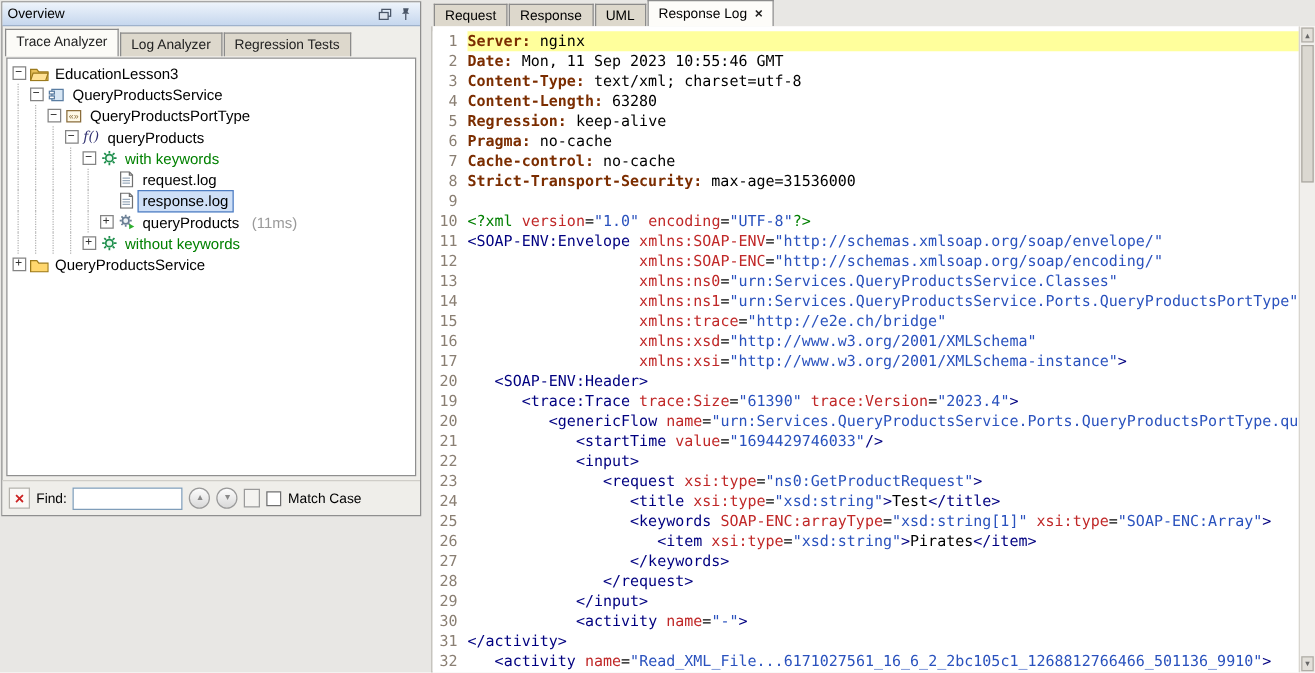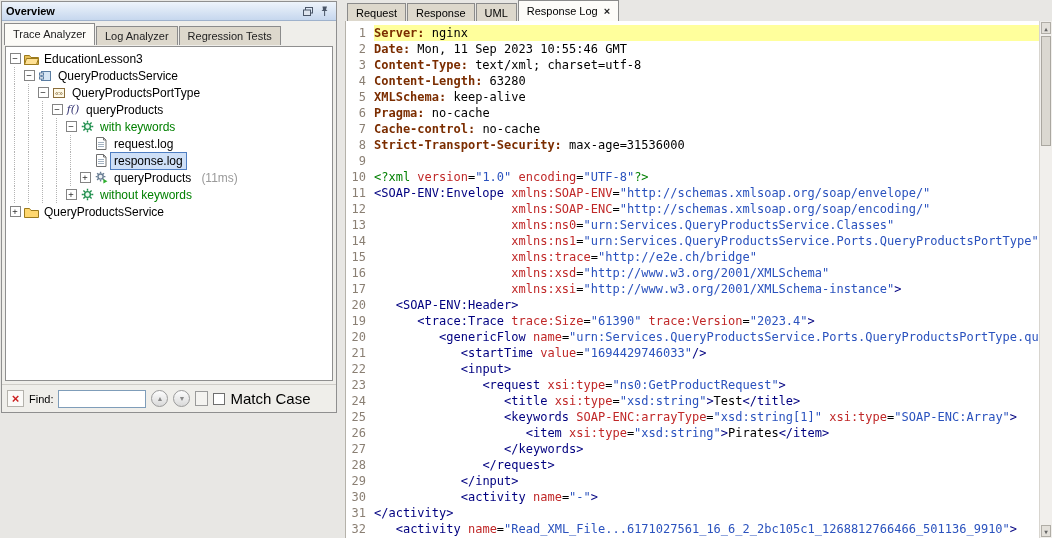--- a/index.html
+++ b/index.html
@@ -15,21 +15,21 @@
   
   .left-panel {
     position:absolute; left:1px; top:1px; width:336px; height:412px;
     background:#efeeea; border:1px solid #8f8f8f;
   }
   .titlebar {
     height:19px; display:flex; align-items:center; padding:0 4px;
     background:linear-gradient(#eef4fb,#c6d7ee);
     border-bottom:1px solid #9fb2cc; font-size:11px;
   }
-  .titlebar .title { flex:1;font-weight:bold; }
+  .titlebar .title { flex:1; }
   .tb-icon { width:16px; height:15px; display:flex; align-items:center; justify-content:center; cursor:default; }
   .tabs-row { height:24px; display:flex; align-items:flex-end; padding-left:2px; }
   .tab {
     font-size:11px; padding:3px 8px 9px 8px; margin-right:1px;
     background:#ddd8cc; border:1px solid #8b8b8b; border-bottom:none;
     color:#222; height:19px; line-height:12px;
   }
   .tab.active { background:#fcfbf7; height:22px; line-height:15px; font-weight:normal; }
   .tree-box {
     position:absolute; left:3px; right:3px; top:44px; bottom:31px;
@@ -59,21 +59,21 @@
   .find-close { width:17px; height:17px; border:1px solid #b4b2ac; background:#fbfaf8;
     color:#cc2222; font-weight:bold; font-size:13px; line-height:13px;
     display:flex; align-items:center; justify-content:center; }
   .find-label { font-size:11px; }
   .find-input { width:88px; height:18px; border:1px solid #7f9db9; background:#fff; font-size:11px; padding:0 3px; }
   .roundbtn { width:17px; height:17px; border-radius:50%; border:1px solid #9a9a9a;
     background:linear-gradient(#fdfdfd,#d9d9d9); color:#8a8a8a; font-size:7px;
     display:flex; align-items:center; justify-content:center; }
   .sqbtn { width:13px; height:15px; border:1px solid #9a9a9a; background:#f4f3f0; }
   .checkbox { width:12px; height:12px; border:1px solid #6f6f6f; background:#fff; }
-  .cb-label { font-size:15px; }
+  .cb-label { font-size:11px; }
 
   
   .right-panel { position:absolute; left:345px; top:0; right:0; bottom:0; display:flex; flex-direction:column; }
   .rtabs { height:21px; display:flex; align-items:flex-end; padding-left:2px; background:#e8e7e4; }
   .rtab {
     font-size:11px; padding:3px 8px; margin-right:1px; display:flex; align-items:center; gap:6px;
     background:#ddd8cc; border:1px solid #8b8b8b; border-bottom:none; height:18px; line-height:12px;
   }
   .rtab.active { background:#fdfcf9; height:21px; line-height:14px; }
   .tclose { font-weight:bold; font-size:11px; line-height:10px; color:#222; }
@@ -323,21 +323,21 @@
           <div class="cl">
             <span class="ln">3</span>
             <span class="lc"><span class="c-h">Content-Type:</span><span class="c-t"> text/xml; charset=utf-8</span></span>
           </div>
           <div class="cl">
             <span class="ln">4</span>
             <span class="lc"><span class="c-h">Content-Length:</span><span class="c-t"> 63280</span></span>
           </div>
           <div class="cl">
             <span class="ln">5</span>
-            <span class="lc"><span class="c-h">XMLSchema:</span><span class="c-t"> keep-alive</span></span>
+            <span class="lc"><span class="c-h">Regression:</span><span class="c-t"> keep-alive</span></span>
           </div>
           <div class="cl">
             <span class="ln">6</span>
             <span class="lc"><span class="c-h">Pragma:</span><span class="c-t"> no-cache</span></span>
           </div>
           <div class="cl">
             <span class="ln">7</span>
             <span class="lc"><span class="c-h">Cache-control:</span><span class="c-t"> no-cache</span></span>
           </div>
           <div class="cl">

